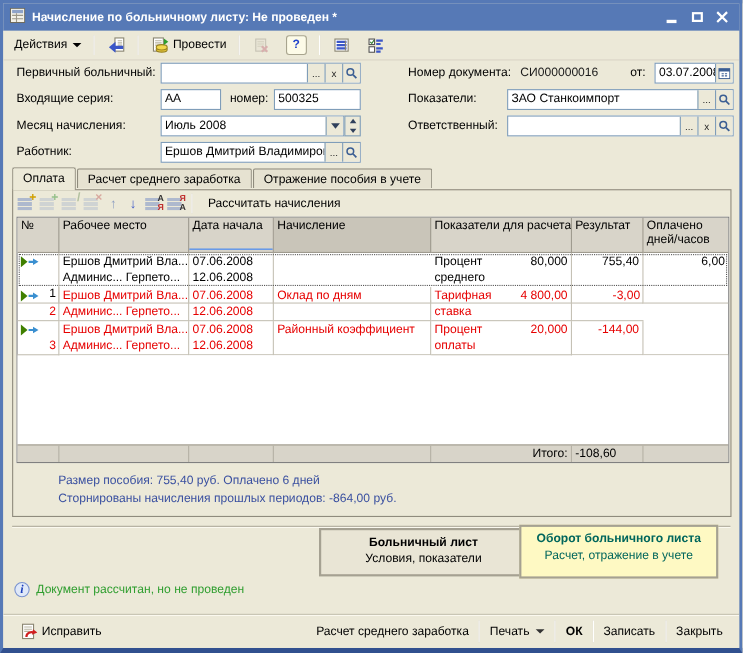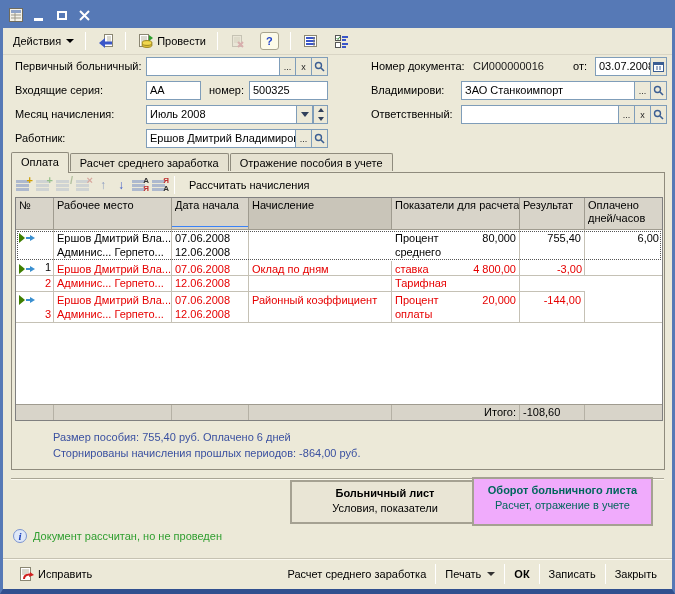--- a/index.html
+++ b/index.html
@@ -98,21 +98,21 @@
 
   .summary { position:absolute; left:5px; top:256px; color:#3a50a0; line-height:16px;margin-left:36px; }
 
   
   .navline { position:absolute; left:8px; top:450px; width:653px; height:2px;
     border-top:1px solid #a9a595; border-bottom:1px solid #fbf9ef; }
   .navbox { position:absolute; text-align:center; border:2px solid #a5a192; }
   .navbox .bt { font-weight:bold; padding-top:5px; }
   .navbox .bs { padding-top:3px; }
   .navbox.left { left:287px; top:452px; width:190px; height:44px; background:#e9e5d5; }
-  .navbox.right { left:469px; top:449px; width:181px; height:49px; background:#f0abfc; color:#00665c; }
+  .navbox.right { left:469px; top:449px; width:181px; height:49px; background:#fef9c3; color:#00665c; }
 
   
   .statusline { position:absolute; left:10px; top:501px; display:flex; align-items:center; gap:6px; }
   .infoicon { width:14px; height:14px; border-radius:50%; background:#dfe8f8; border:1px solid #7a93d0;
     color:#1b3fbb; font-family:"Liberation Serif", serif; font-style:italic; font-weight:bold;
     display:flex; align-items:center; justify-content:center; font-size:11px; }
   .statustext { color:#2f9e2f; }
 
   
   .bottombar { position:absolute; left:0; top:530px; width:669px; height:31px;
@@ -129,20 +129,21 @@
 <div class="window">
 
   <div class="titlebar">
     <span class="ticon">
       <svg width="14" height="14">
           <rect x="0.5" y="0.5" width="13" height="13" fill="#f4f2e8" stroke="#6f6b5d"></rect>
           <rect x="2" y="2" width="10" height="3" fill="#8ea3c8"></rect>
           <path d="M2 7h10M2 10h10M6 5v8" stroke="#9b9788" stroke-width="1"></path>
         </svg>
     </span>
+    <span class="ttext">Начисление по больничному листу: Не проведен *</span>
     <span class="wctl">
       <span class="wbtn">
           <span class="glyph-min"></span>
         </span>
       <span class="wbtn">
           <span class="glyph-max"></span>
         </span>
       <span class="wbtn">
         <svg width="11" height="11">
             <path d="M1 1l9 9M10 1l-9 9" stroke="#fff" stroke-width="2"></path>
@@ -264,21 +265,21 @@
       <span class="val">03.07.2008</span>
       <span class="sq">
           <svg width="11" height="11">
             <rect x="0.5" y="1.5" width="10" height="9" fill="#fff" stroke="#3b5e93"></rect>
             <rect x="0.5" y="1.5" width="10" height="2.5" fill="#3b5e93"></rect>
             <path d="M3 6h2M6 6h2M3 8h2M6 8h2" stroke="#3b5e93"></path>
           </svg>
         </span>
     </span>
 
-    <span class="flabel" style="left:368px; top:56px;">Владимирови:</span>
+    <span class="flabel" style="left:368px; top:56px;">Показатели:</span>
     <span class="fld" style="left:458px; top:53px; width:206px;">
       <span class="val">ЗАО Станкоимпорт</span>
       <span class="sq">...</span>
       <span class="sq">
           <svg width="11" height="11">
             <circle cx="4.5" cy="4.5" r="3" fill="none" stroke="#3b5e93" stroke-width="1.4"></circle>
             <path d="M7 7l3 3" stroke="#3b5e93" stroke-width="1.6"></path>
           </svg>
         </span>
     </span>
@@ -398,22 +399,22 @@
               <div>Ершов Дмитрий Вла...</div>
               <div>Админис... Герпето...</div>
             </div>
           <div class="c">
               <div>07.06.2008</div>
               <div>12.06.2008</div>
             </div>
           <div class="c" style="white-space:normal;">Оклад по дням</div>
           <div class="c c-ind">
               <div>
+                <div>Тарифная</div>
                 <div>ставка</div>
-                <div>Тарифная</div>
               </div>
               <span class="iv">4 800,00</span>
             </div>
           <div class="c num-r" style="border-right:none;">-3,00</div>
         </div>
 
         <div class="trow red">
           <div class="c c-num">
               <svg width="20" height="12">
                 <path d="M1 1v10l6-5z" fill="#3f7f00"></path>

